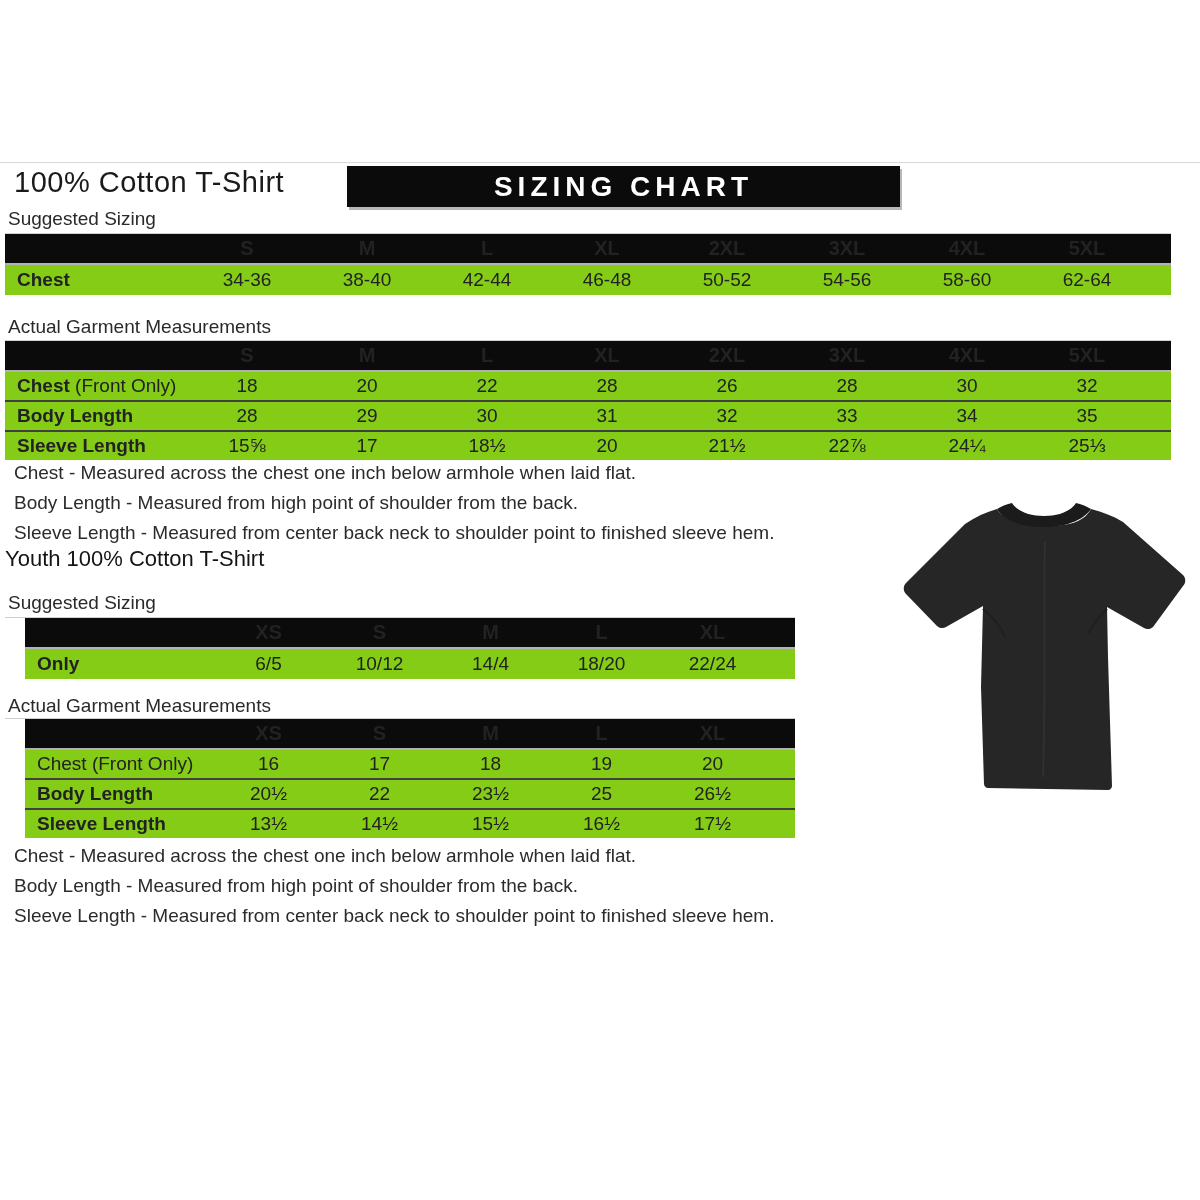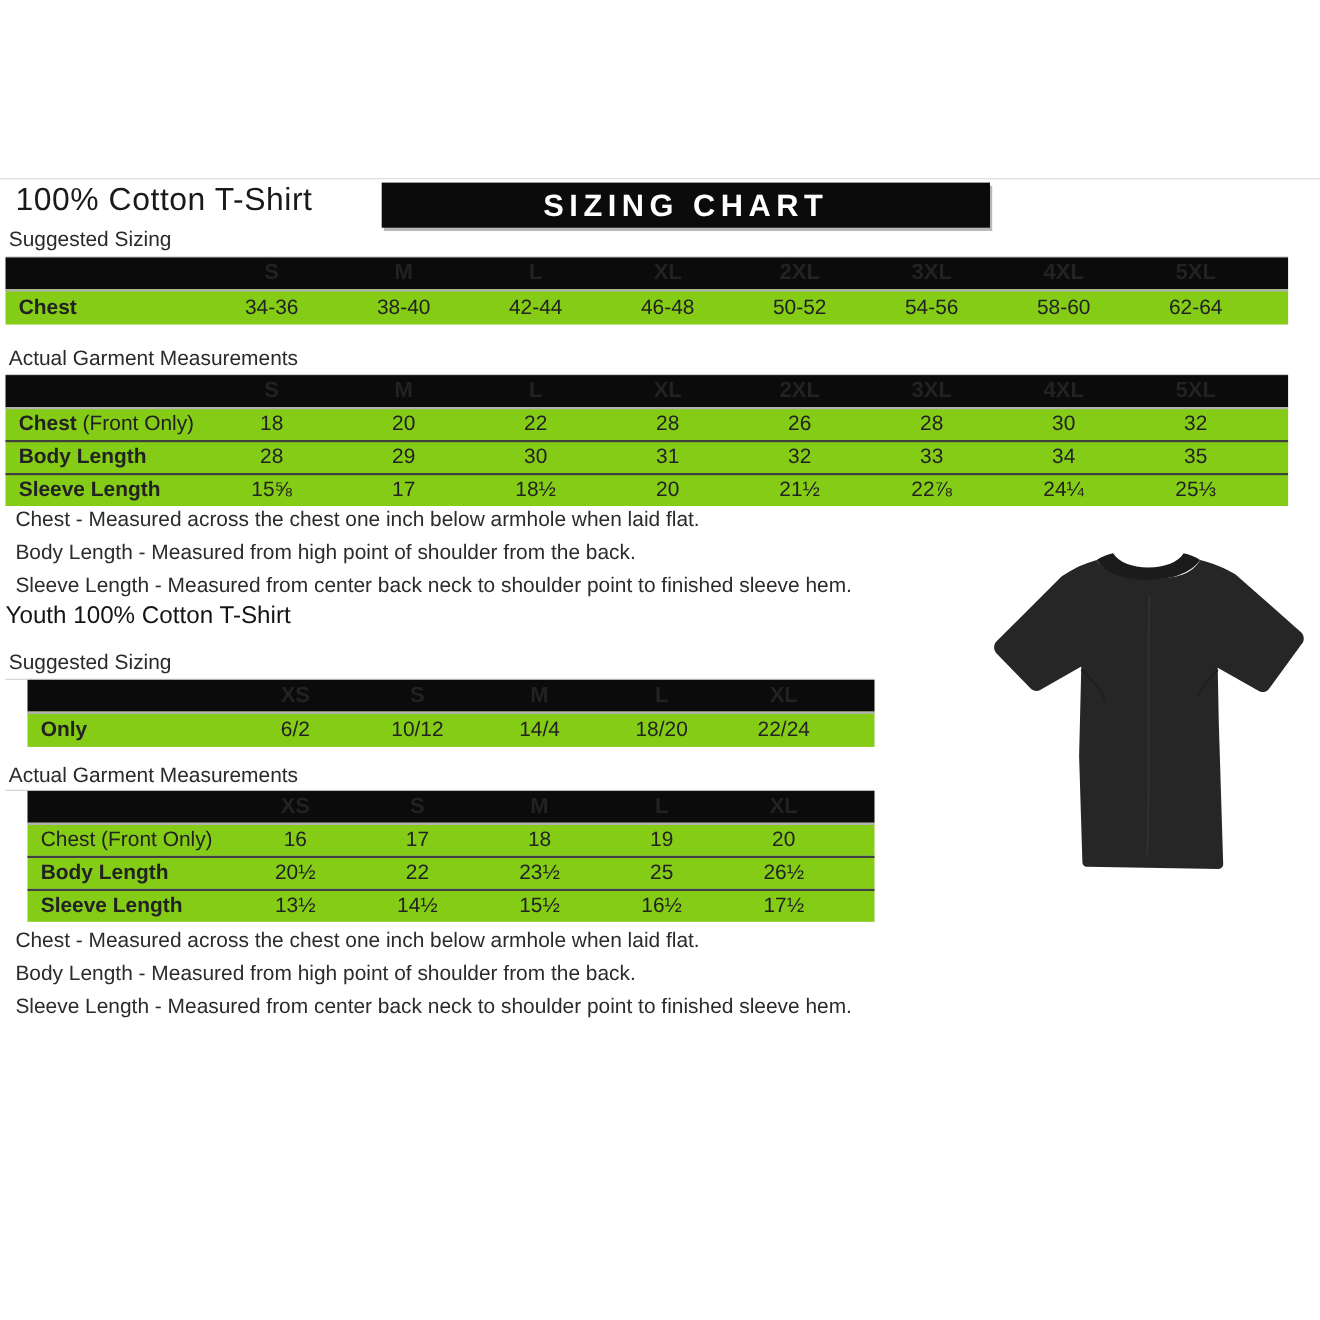--- a/index.html
+++ b/index.html
@@ -154,21 +154,21 @@
     <div class="cell lbl"></div>
     <div class="cell">XS</div>
     <div class="cell">S</div>
     <div class="cell">M</div>
     <div class="cell">L</div>
     <div class="cell">XL</div>
     <div class="cell"></div>
   </div>
   <div class="grid trow">
     <div class="cell lbl b">Only</div>
-    <div class="cell">6/2</div>
+    <div class="cell">6/5</div>
     <div class="cell">10/12</div>
     <div class="cell">14/4</div>
     <div class="cell">18/20</div>
     <div class="cell">22/24</div>
     <div class="cell"></div>
   </div>
 </div>
 
 <div class="abs section-heading" style="left:8px;top:695px;">Actual Garment Measurements</div>
 

